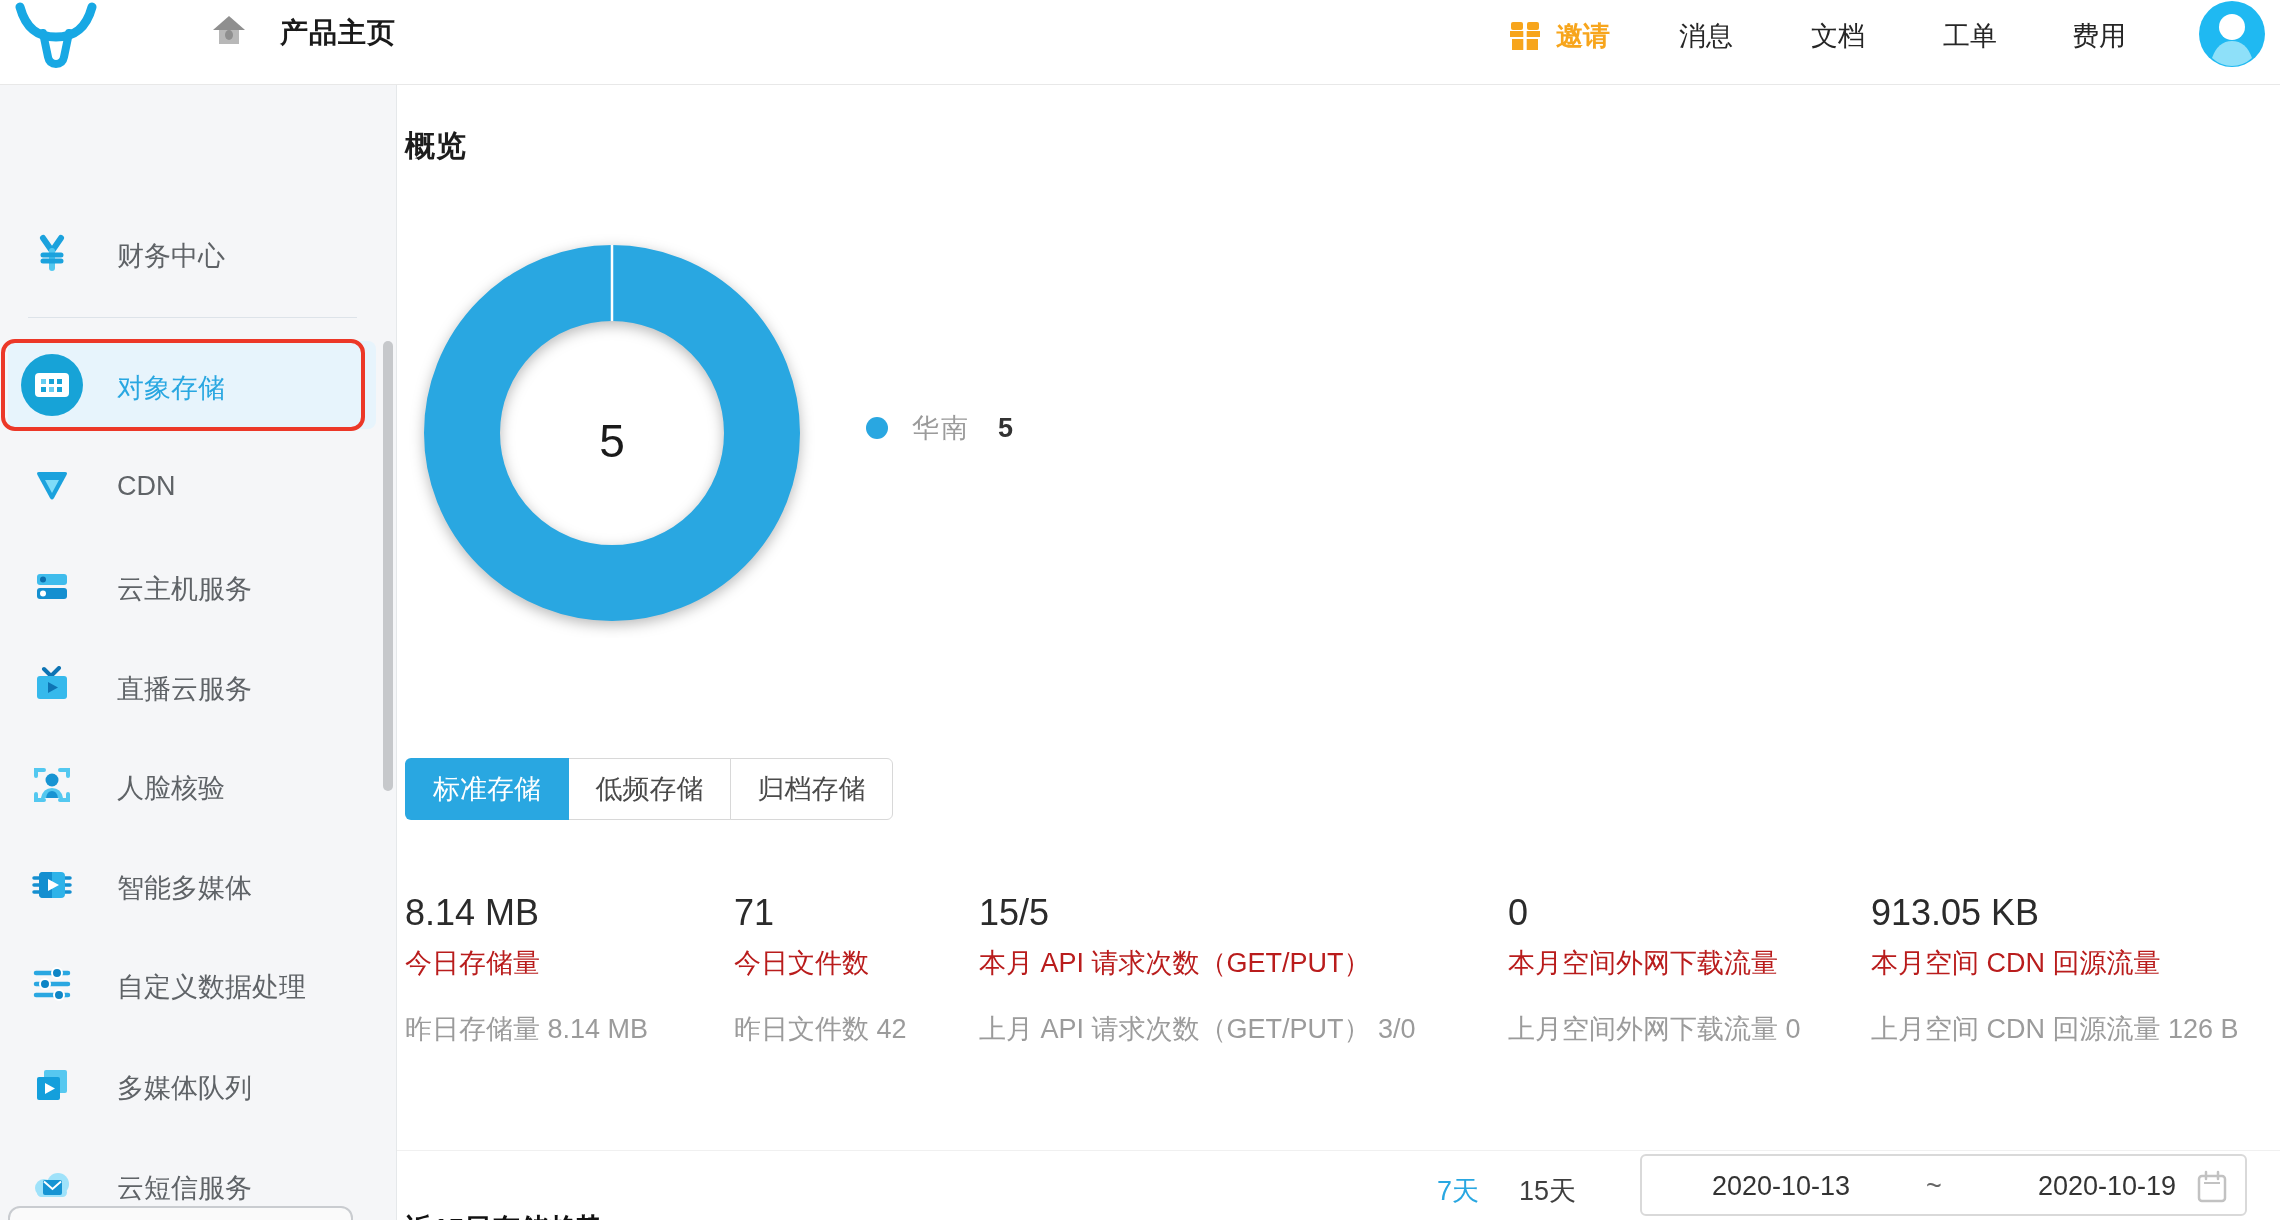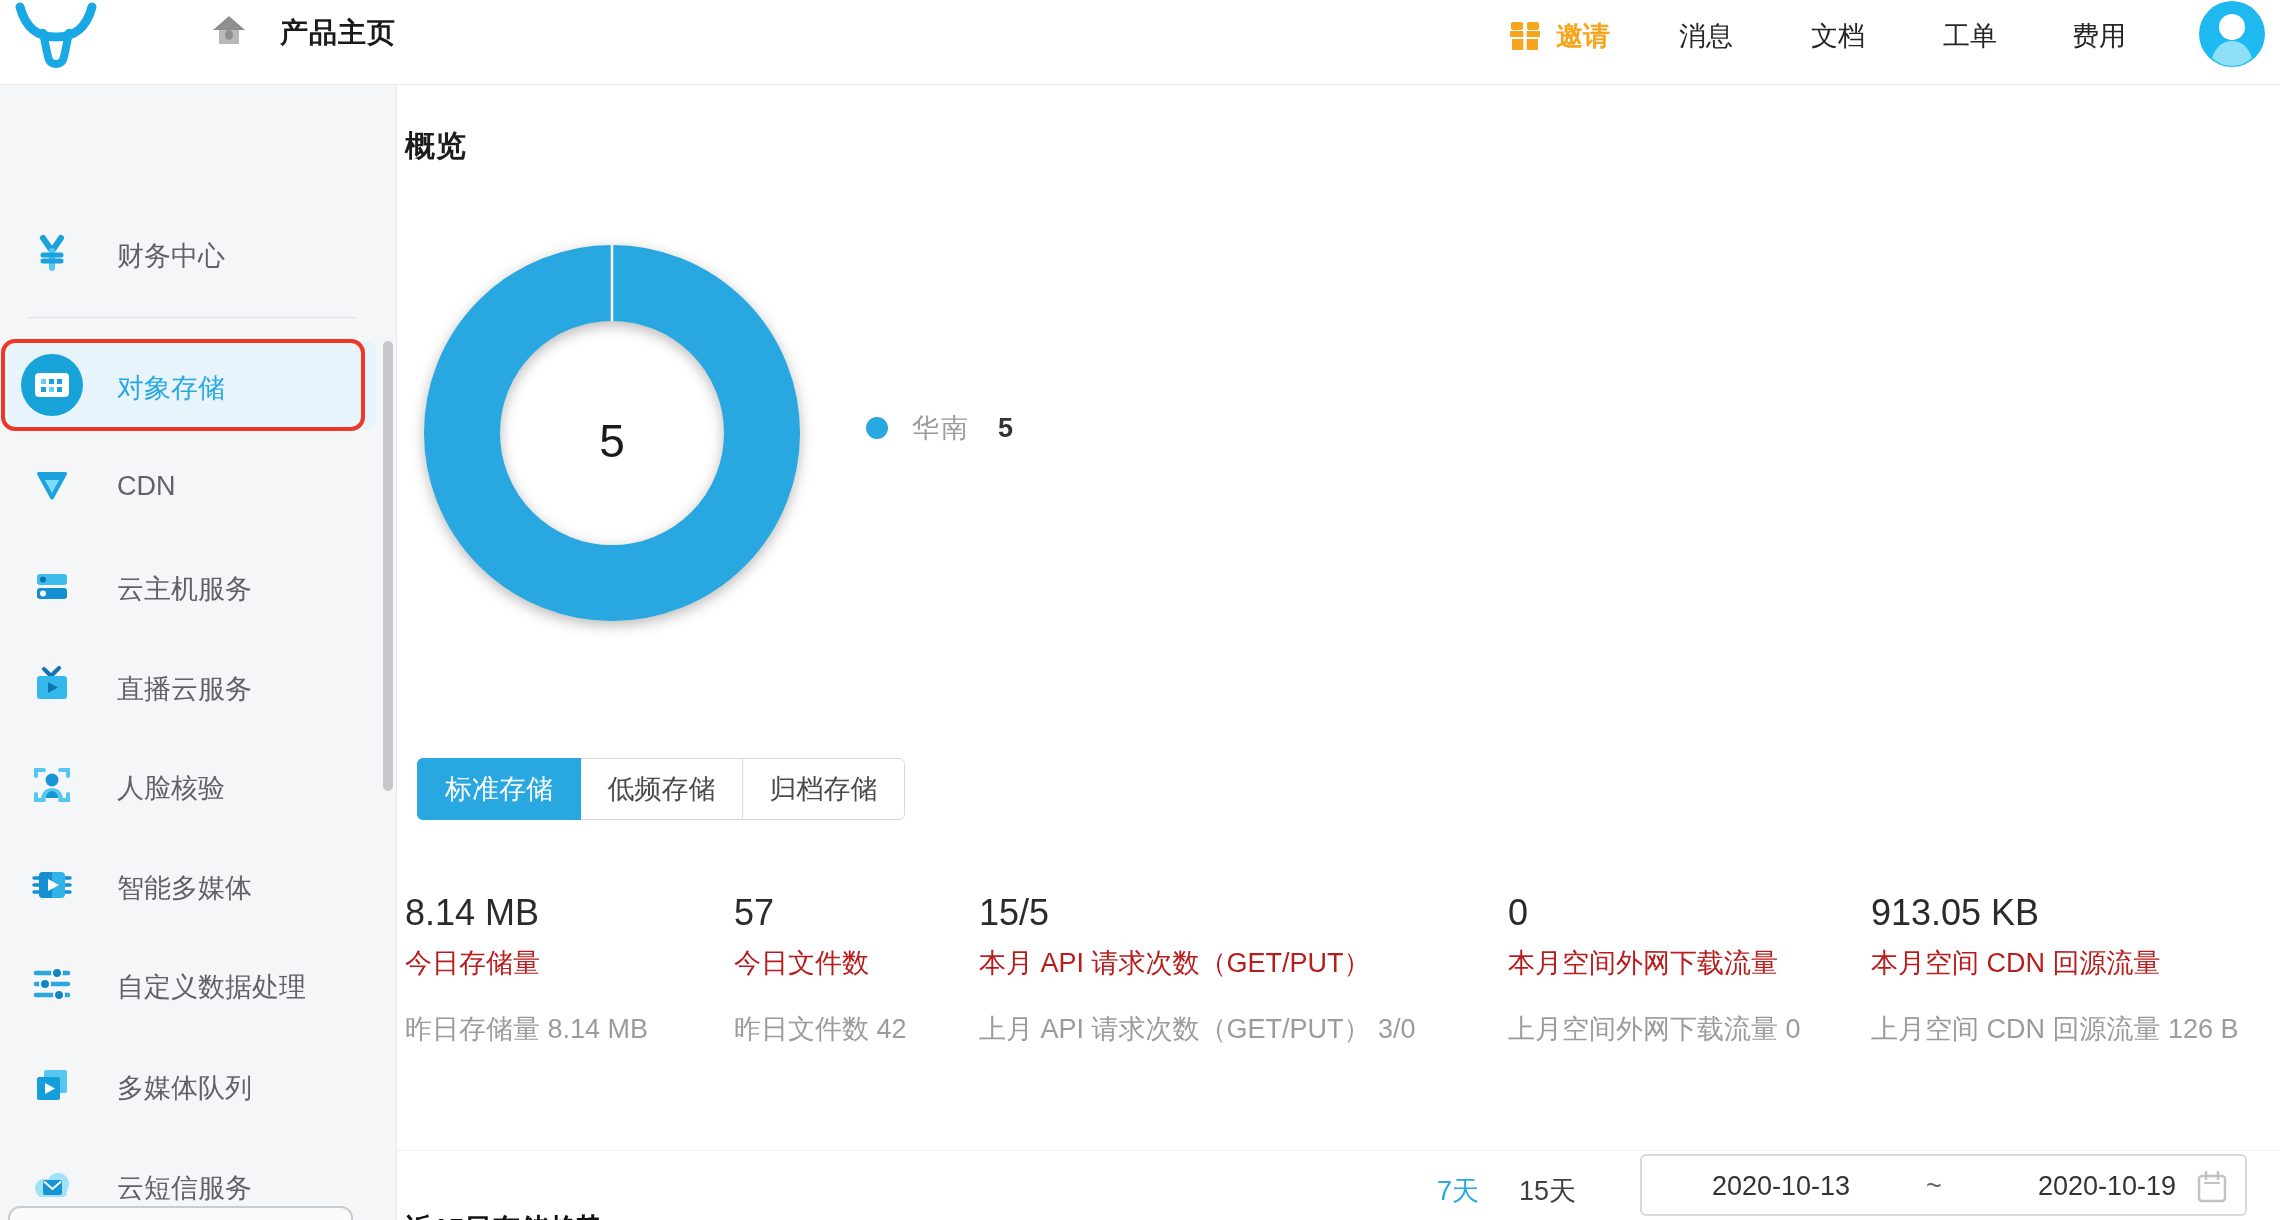--- a/index.html
+++ b/index.html
@@ -34,21 +34,21 @@
 
   
   .main-title { position:absolute; left:405px; top:126px; font-size:30px; font-weight:600; color:#1d1d1d; letter-spacing:1px; }
   .donut-svg { position:absolute; left:407px; top:228px; }
   .donut-center { position:absolute; left:512px; top:414px; width:200px; text-align:center; font-size:46px; color:#1a1a1a; }
   .legend { position:absolute; left:866px; top:410px; display:flex; align-items:center; cursor:pointer; }
   .legend-dot { width:22px; height:22px; border-radius:50%; background:#29a7e1; }
   .legend-label { margin-left:24px; font-size:27px; color:#9b9b9b; letter-spacing:2px; }
   .legend-value { margin-left:28px; font-size:27px; font-weight:600; color:#333; }
 
-  .tabs { position:absolute; left:417px; top:758px; display:flex; }
+  .tabs { position:absolute; left:405px; top:758px; display:flex; }
   .tab { width:163px; height:62px; line-height:60px; text-align:center; font-size:27px; color:#4a4a4a; background:#fff; border:1px solid #d8d8d8; cursor:pointer; white-space:nowrap; }
   .tab + .tab { margin-left:-1px; }
   .tab.active { background:#29a7e1; color:#fff; border:none; border-radius:6px 0 0 6px; width:164px; line-height:62px; z-index:2; }
   .tab:last-child { border-radius:0 6px 6px 0; }
 
   .stat-col { position:absolute; top:893px; white-space:nowrap; }
   .stat-value { font-size:36px; font-weight:500; color:#2b2b2b; line-height:40px; }
   .stat-label { margin-top:16px; font-size:27px; color:#b91c1c; line-height:28px; }
   .stat-sub { margin-top:38px; font-size:27px; color:#9b9b9b; line-height:28px; }
 
@@ -265,21 +265,21 @@
     <div class="tab">低频存储</div>
     <div class="tab">归档存储</div>
   </div>
 
   <div class="stat-col" style="left:405px; width:320px;">
     <div class="stat-value">8.14 MB</div>
     <div class="stat-label">今日存储量</div>
     <div class="stat-sub">昨日存储量 8.14 MB</div>
   </div>
   <div class="stat-col" style="left:734px; width:240px;">
-    <div class="stat-value">57</div>
+    <div class="stat-value">71</div>
     <div class="stat-label">今日文件数</div>
     <div class="stat-sub">昨日文件数 42</div>
   </div>
   <div class="stat-col" style="left:979px; width:520px;">
     <div class="stat-value">15/5</div>
     <div class="stat-label">本月 API 请求次数（GET/PUT）</div>
     <div class="stat-sub">上月 API 请求次数（GET/PUT） 3/0</div>
   </div>
   <div class="stat-col" style="left:1508px; width:360px;">
     <div class="stat-value">0</div>

